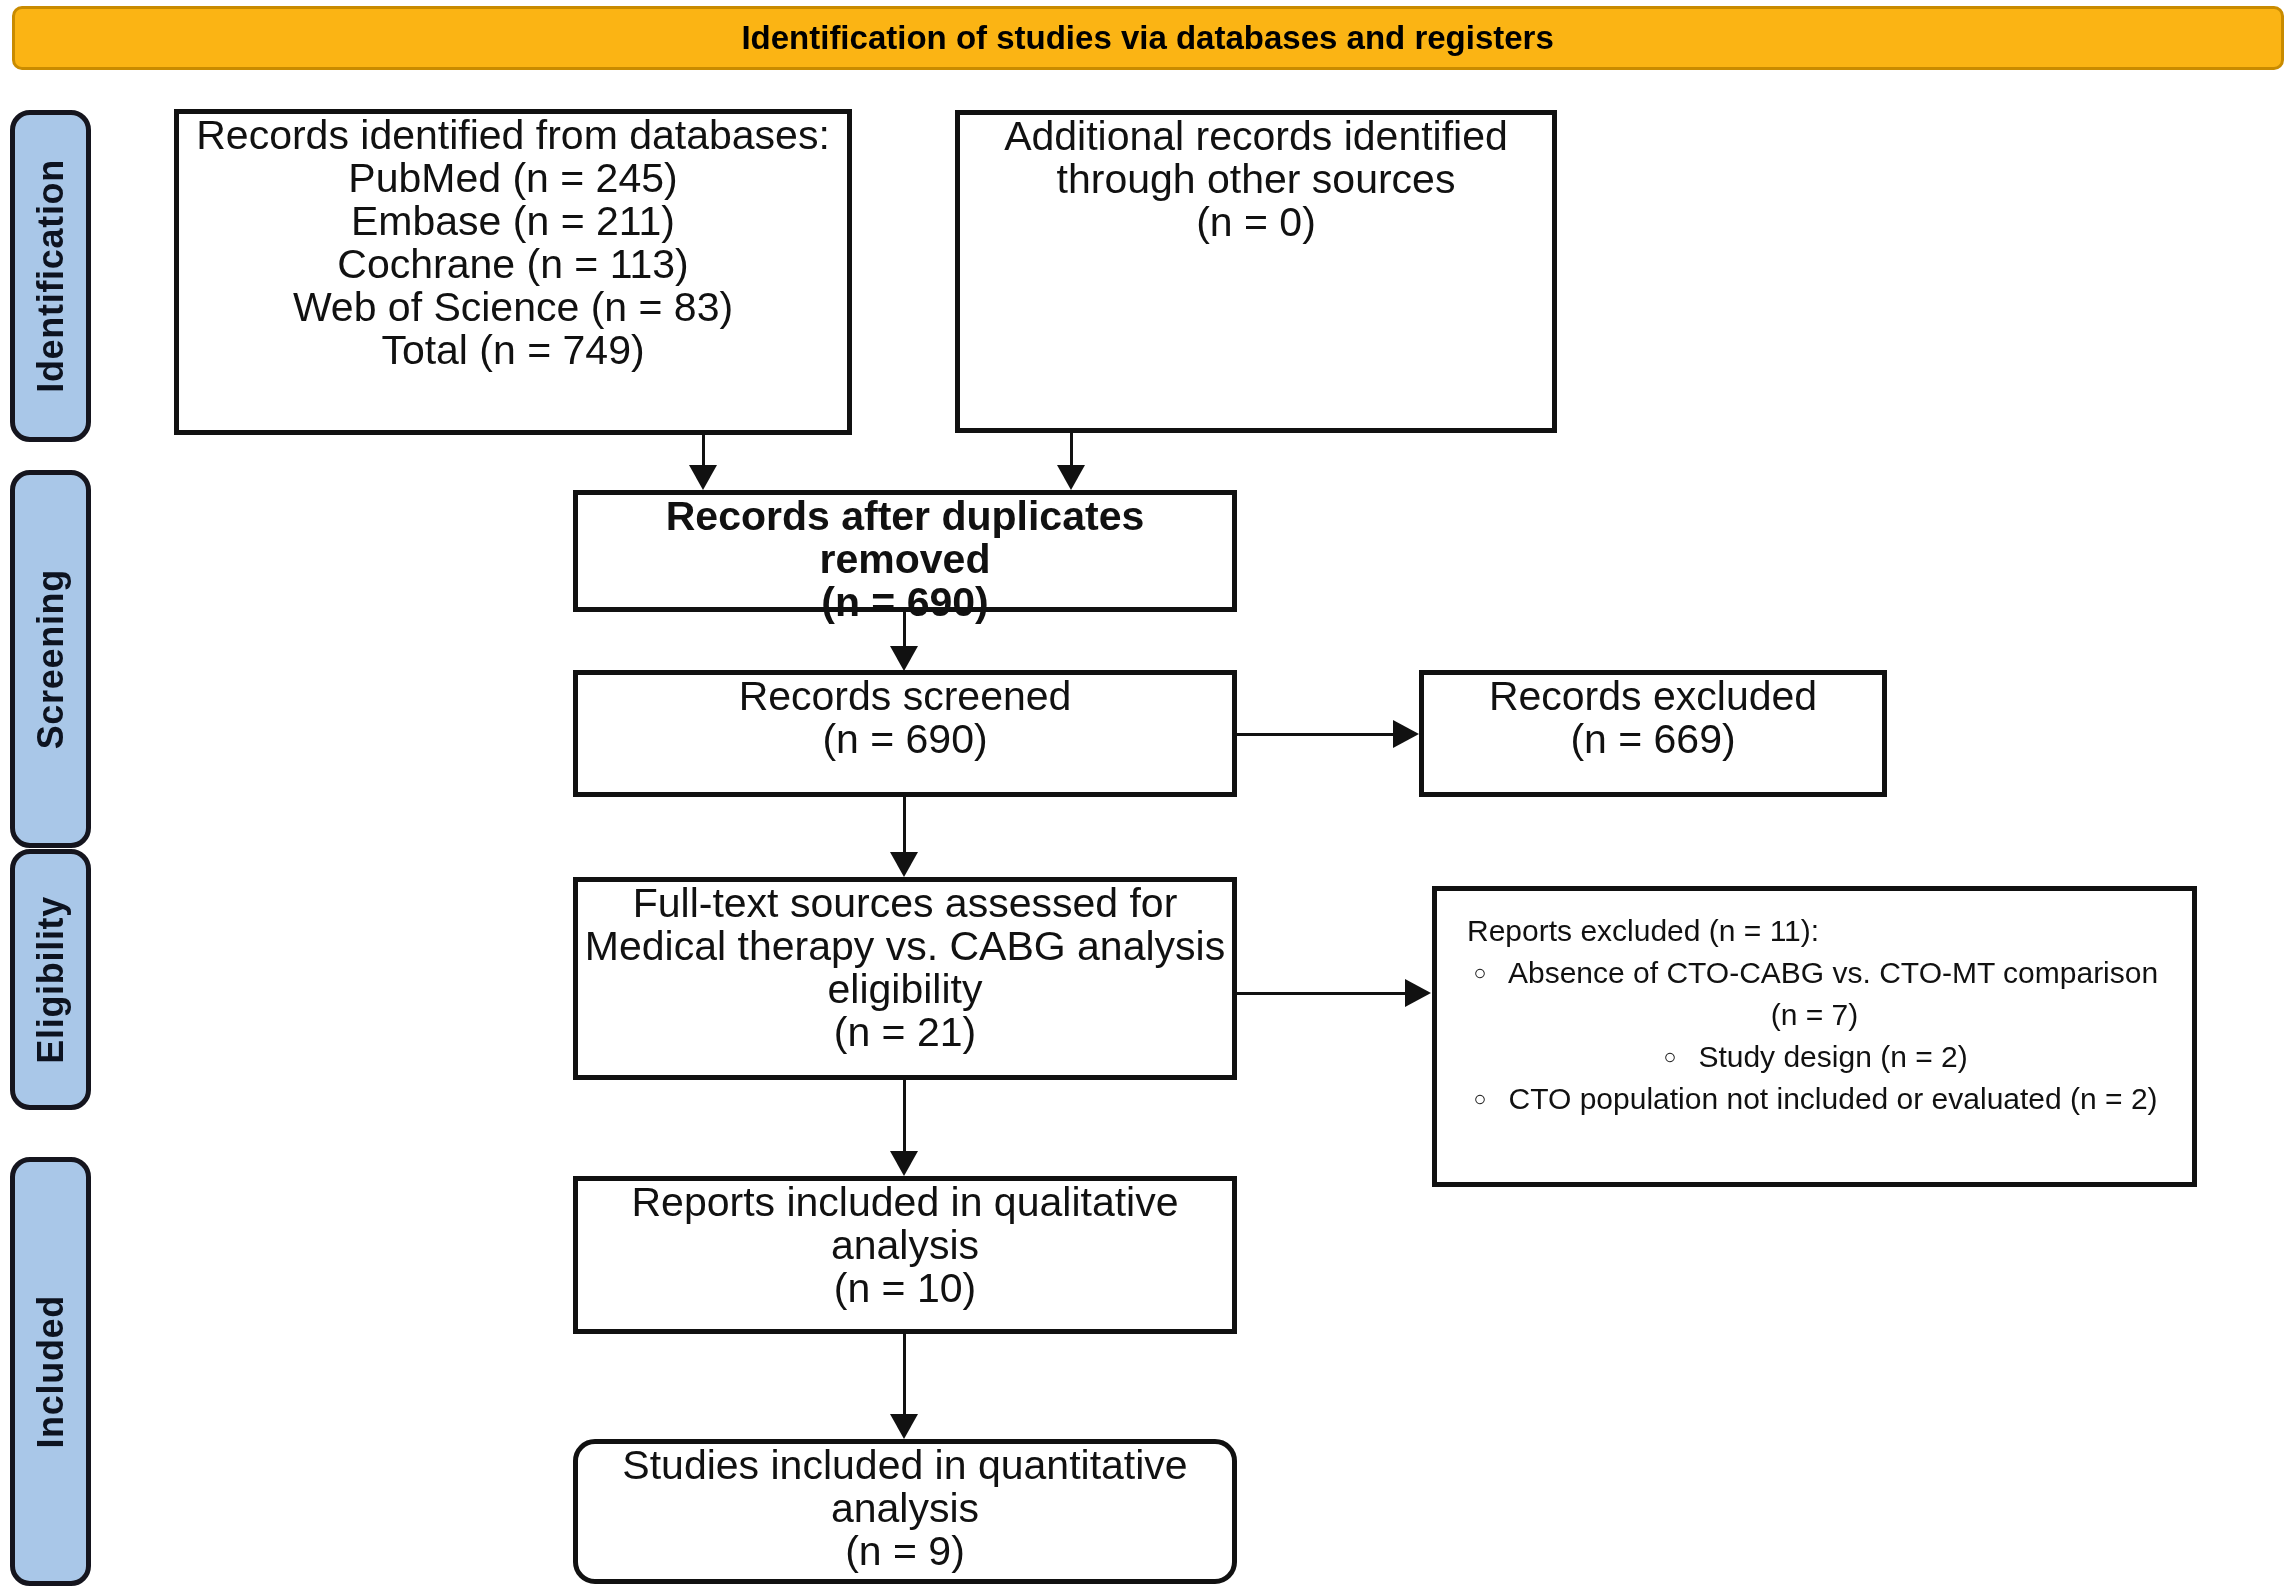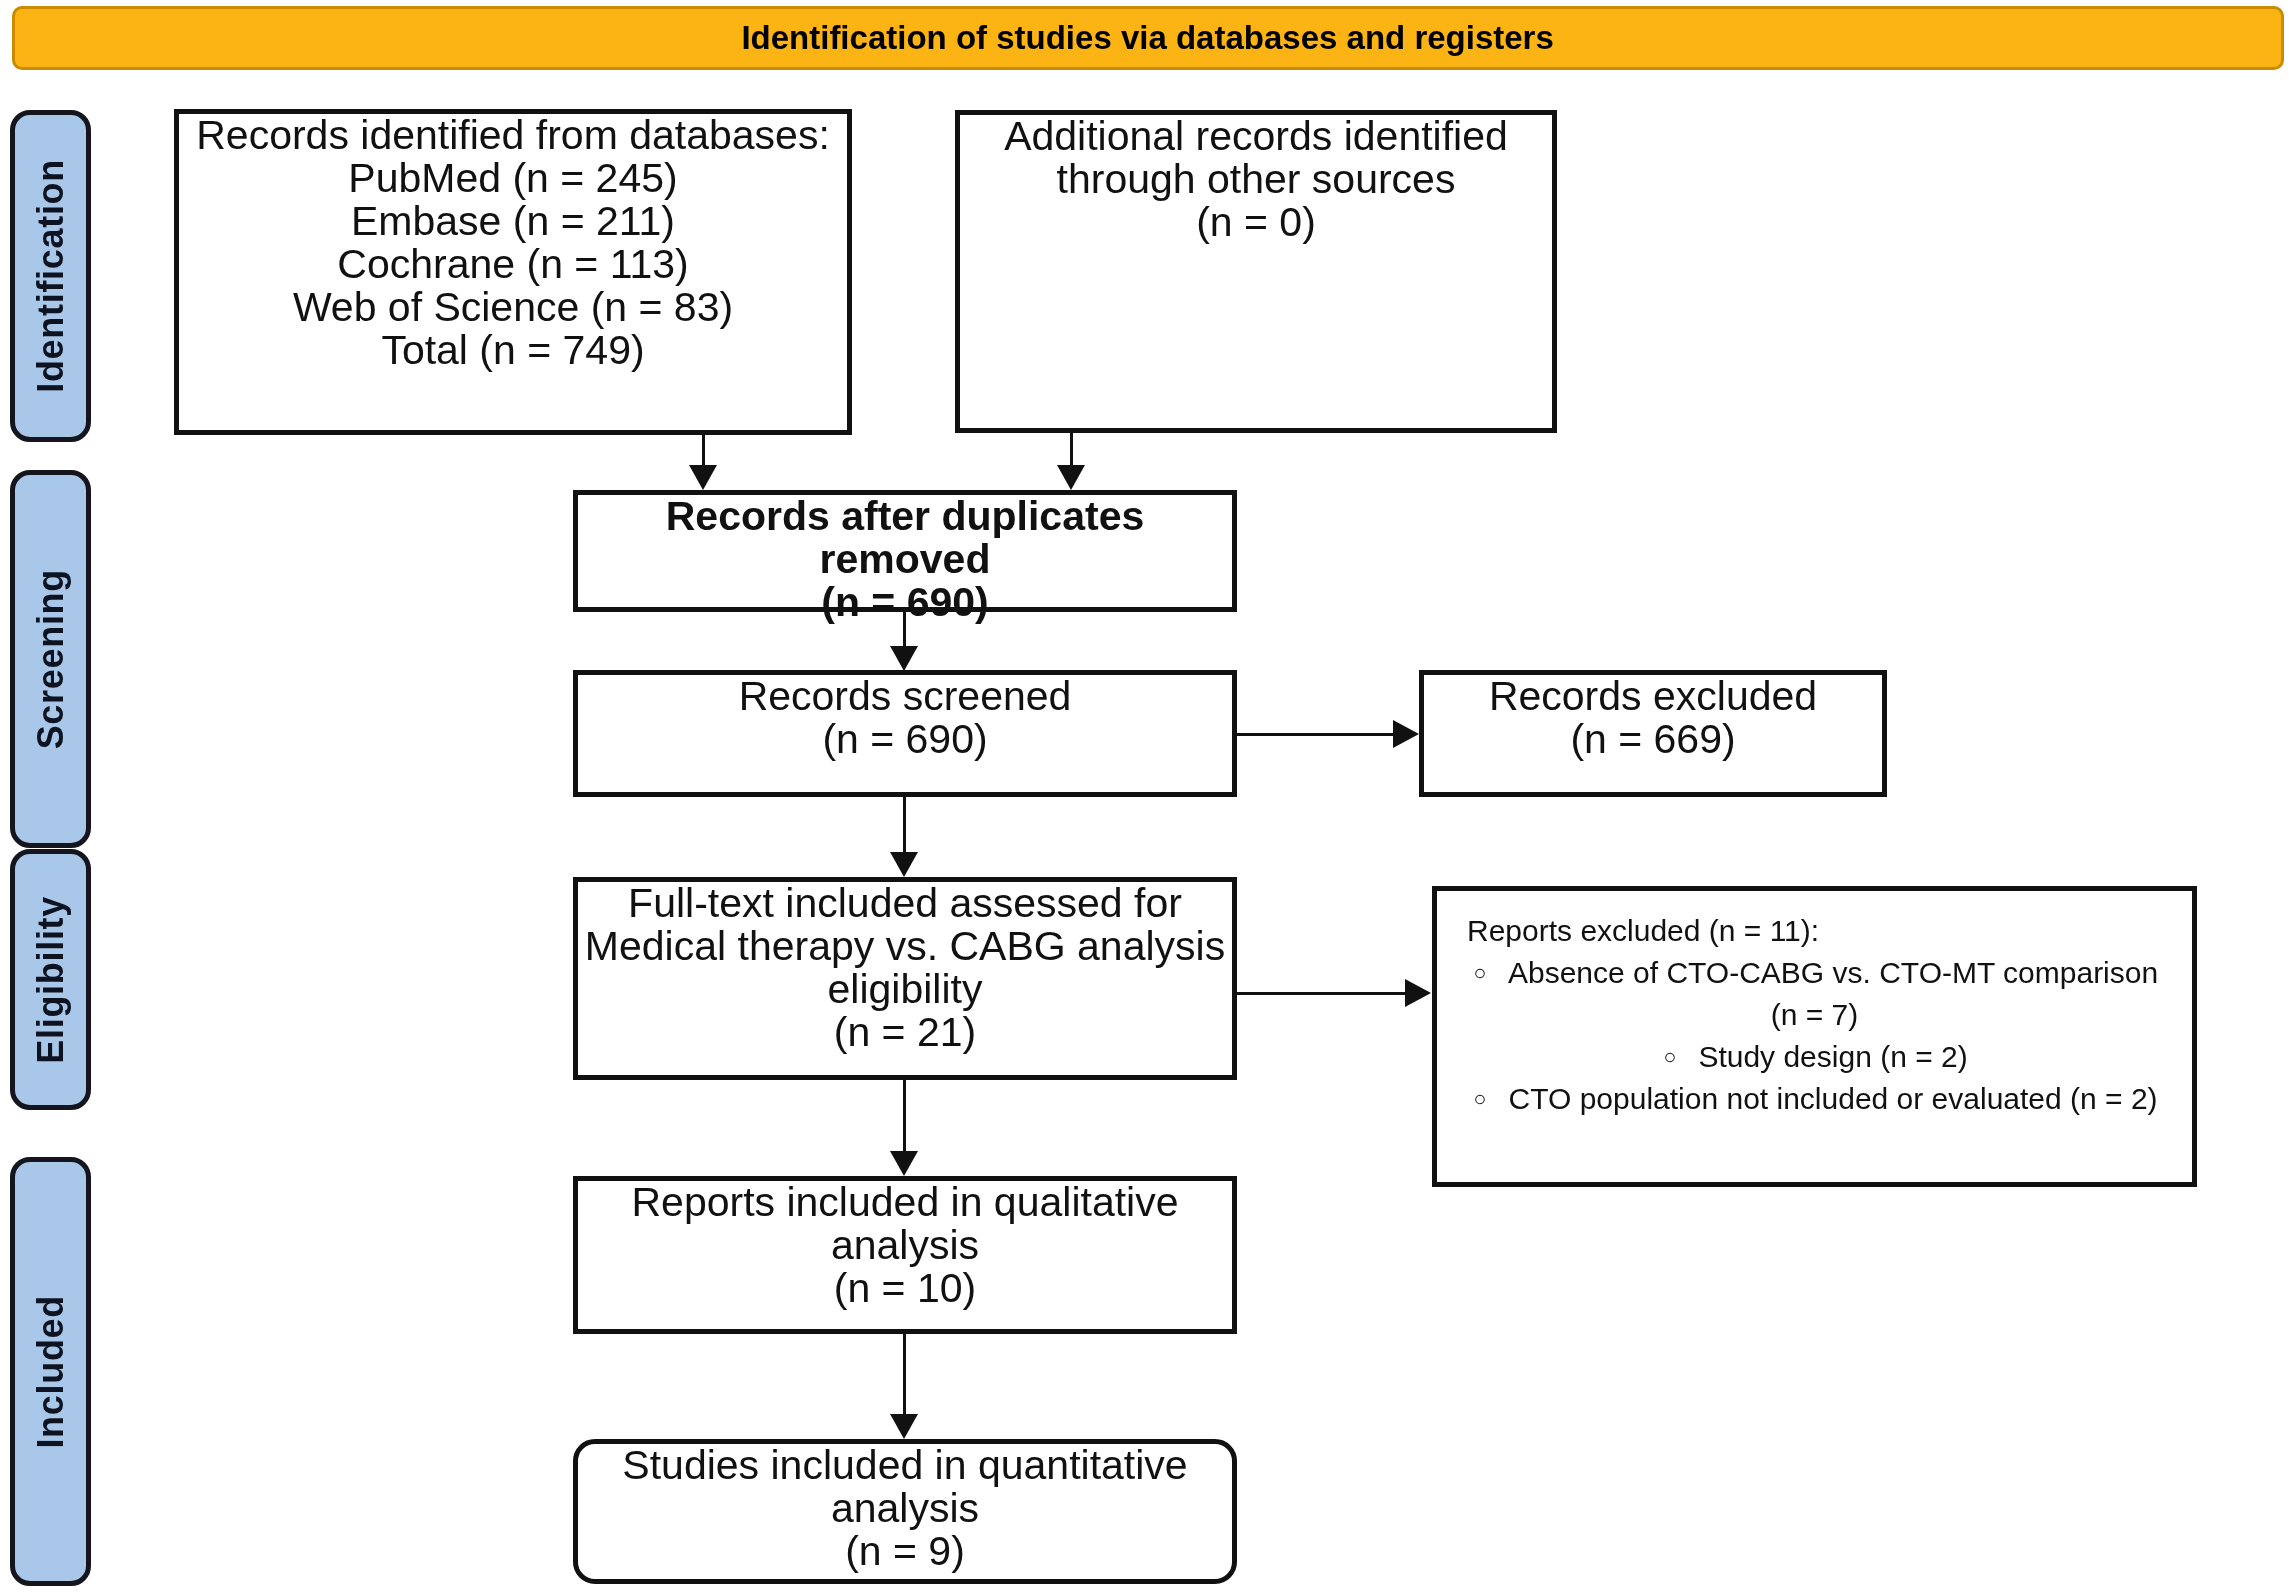--- a/index.html
+++ b/index.html
@@ -116,21 +116,21 @@
     <div>Records screened</div>
     <div>(n = 690)</div>
   </div>
 
   <div class="flow-box" id="box-records-excluded">
     <div>Records excluded</div>
     <div>(n = 669)</div>
   </div>
 
   <div class="flow-box" id="box-fulltext">
-    <div>Full-text included assessed for</div>
+    <div>Full-text sources assessed for</div>
     <div>Medical therapy vs. CABG analysis</div>
     <div>eligibility</div>
     <div>(n = 21)</div>
   </div>
 
   <div class="flow-box" id="box-reports-excluded">
     <div class="re-title">Reports excluded (n = 11):</div>
     <div class="re-item">
       <span class="re-bullet">○</span><span>Absence of CTO-CABG vs. CTO-MT comparison (n = 7)</span>
     </div>

